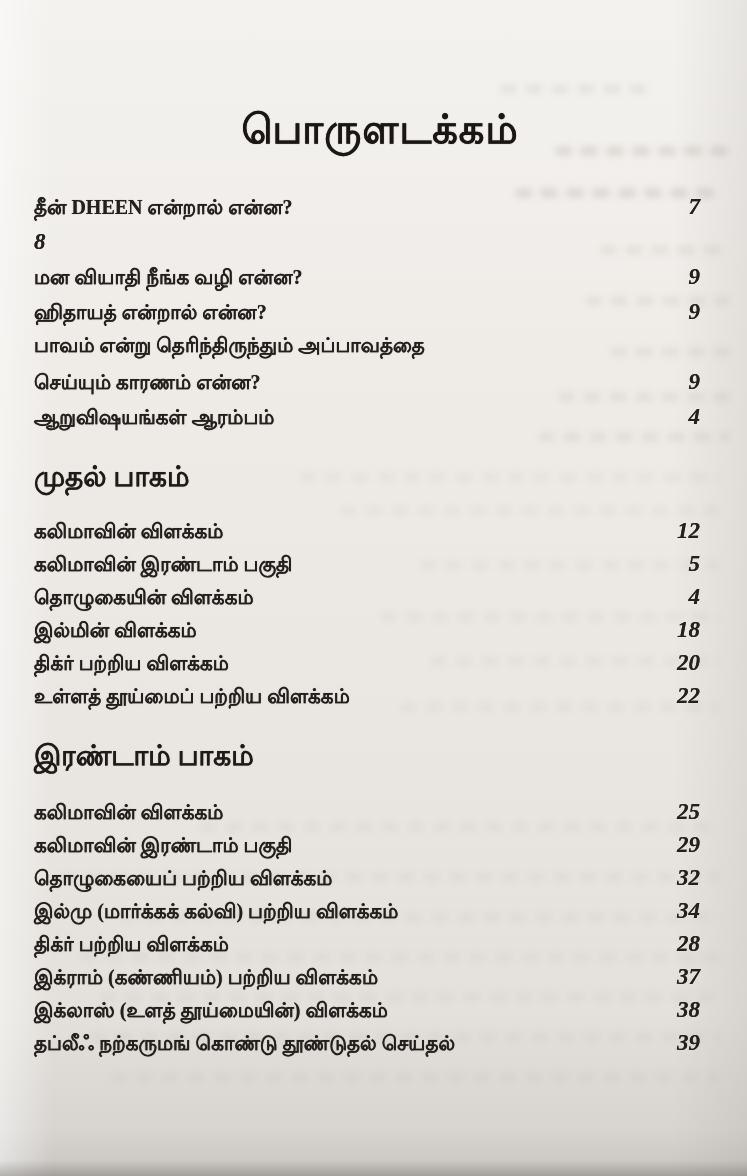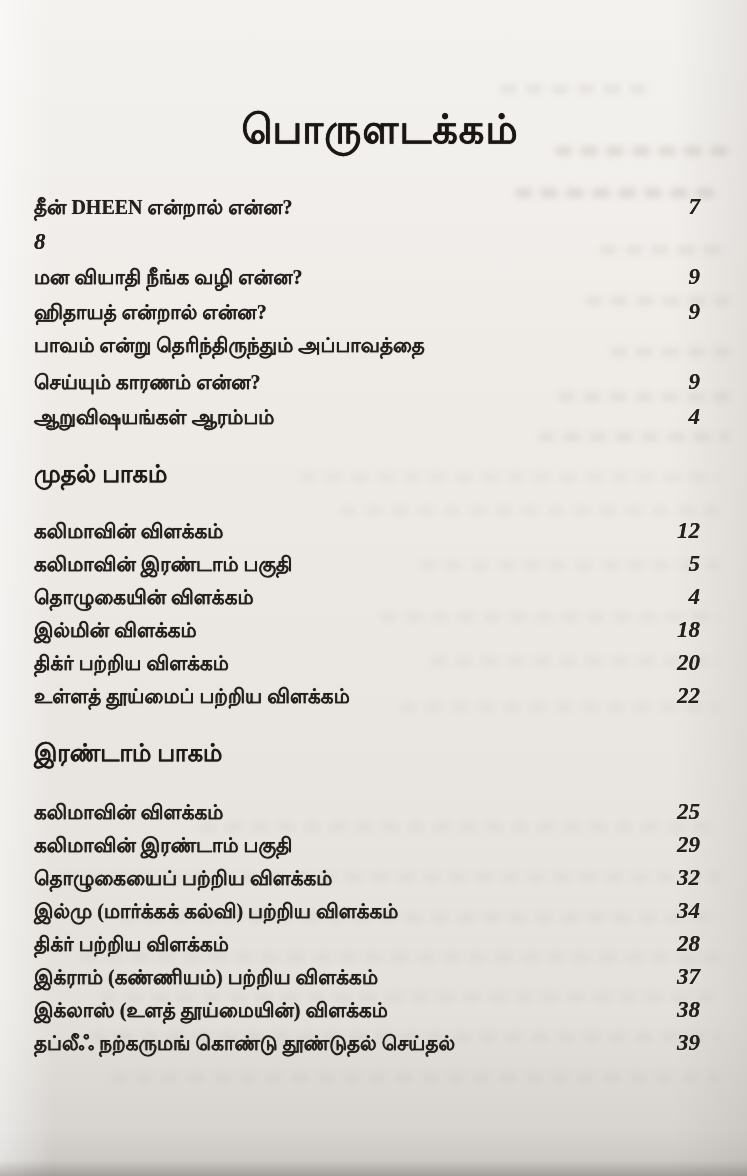--- a/index.html
+++ b/index.html
@@ -49,21 +49,21 @@
   }
   .row .p{
     font-size:23px;font-style:italic;font-weight:600;
     padding-right:26px;
     color:#24211d;
     text-shadow:0 0 0.6px rgba(35,30,25,0.8);
   }
   .intro{margin-top:36px;}
   .intro .row{height:35px;}
   .section-heading{
-    font-size:24px;font-weight:700;height:35px;
+    font-size:28px;font-weight:700;height:35px;
     color:#1d1a17;
     text-shadow:0 0 0.7px rgba(35,30,25,0.8);
   }
   .heading-1{margin-top:22px;}
   .part-1{margin-top:22px;}
   .part-1 .row{height:33px;}
   .heading-2{margin-top:24px;}
   .part-2{margin-top:24px;}
   .part-2 .row{height:33px;}
   .bottom-shadow{

